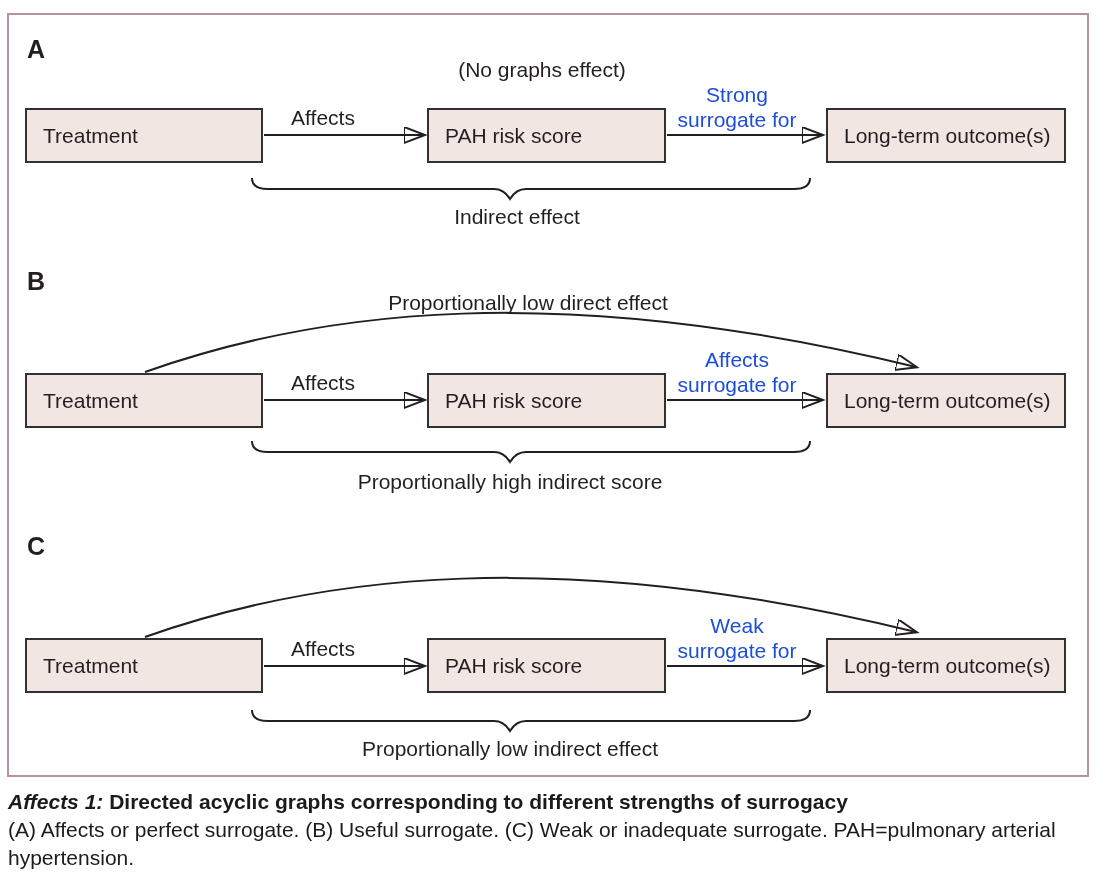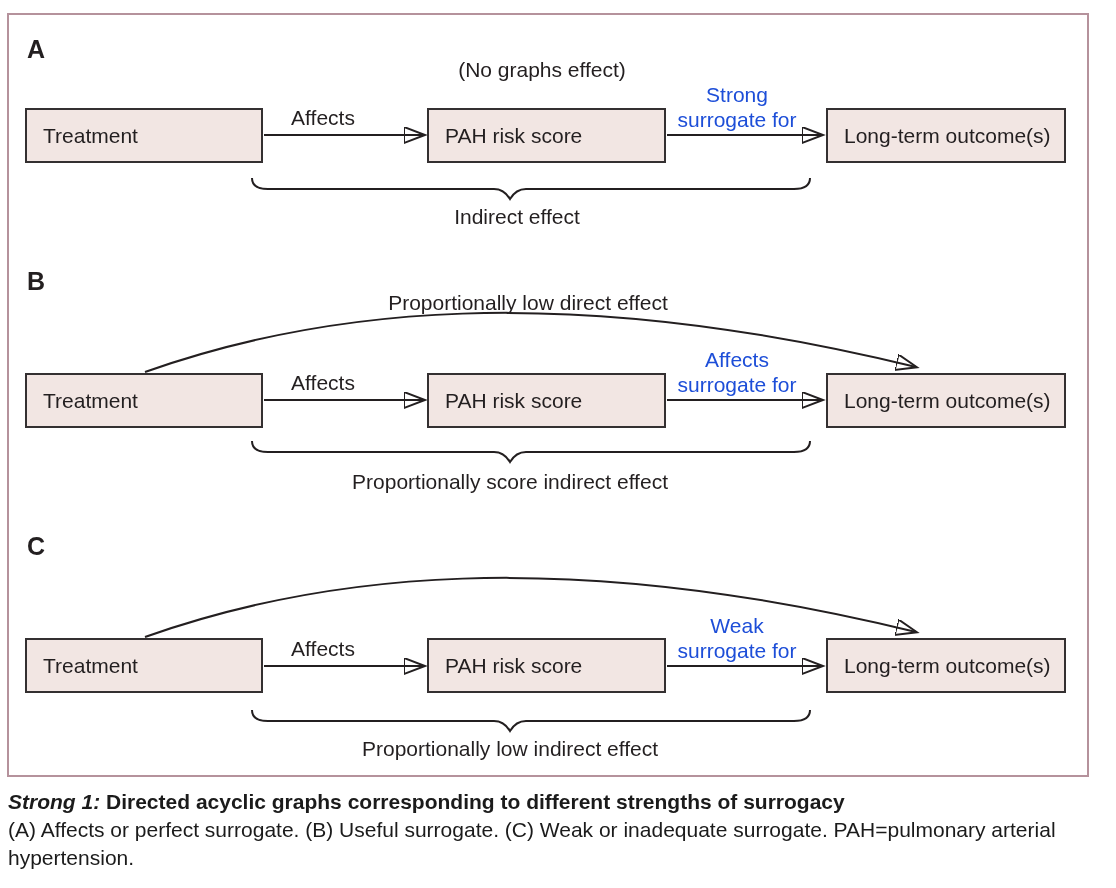--- a/index.html
+++ b/index.html
@@ -101,21 +101,21 @@
   </div>
   <div class="node" style="left:826px;top:373px;width:240px;">
     <span>Long-term outcome(s)</span>
   </div>
 
   <div class="lbl" style="left:323px;top:371px;">Affects</div>
   <div class="lbl2" style="left:737px;top:347px;">
     <div>Affects</div>
     <div>surrogate for</div>
   </div>
-  <div class="lbl" style="left:510px;top:470px;">Proportionally score indirect effect</div>
+  <div class="lbl" style="left:510px;top:470px;">Proportionally high indirect score</div>
 
   <div class="panel-letter" style="top:532px;">C</div>
 
   <div class="node" style="left:25px;top:638px;width:238px;">
     <span>Treatment</span>
   </div>
   <div class="node" style="left:427px;top:638px;width:239px;">
     <span>PAH risk score</span>
   </div>
   <div class="node" style="left:826px;top:638px;width:240px;">
@@ -123,17 +123,17 @@
   </div>
 
   <div class="lbl" style="left:323px;top:637px;">Affects</div>
   <div class="lbl2" style="left:737px;top:613px;">
     <div>Weak</div>
     <div>surrogate for</div>
   </div>
   <div class="lbl" style="left:510px;top:737px;">Proportionally low indirect effect</div>
 
   <div class="caption">
-    <p><span class="fig-label">Strong 1:</span> <span class="cap-title-text">Directed acyclic graphs corresponding to different strengths of surrogacy</span></p>
+    <p><span class="fig-label">Affects 1:</span> <span class="cap-title-text">Directed acyclic graphs corresponding to different strengths of surrogacy</span></p>
     <p>(A) Affects or perfect surrogate. (B) Useful surrogate. (C) Weak or inadequate surrogate. PAH=pulmonary arterial hypertension.</p>
   </div>
 
 </div>
 
 </body></html>

